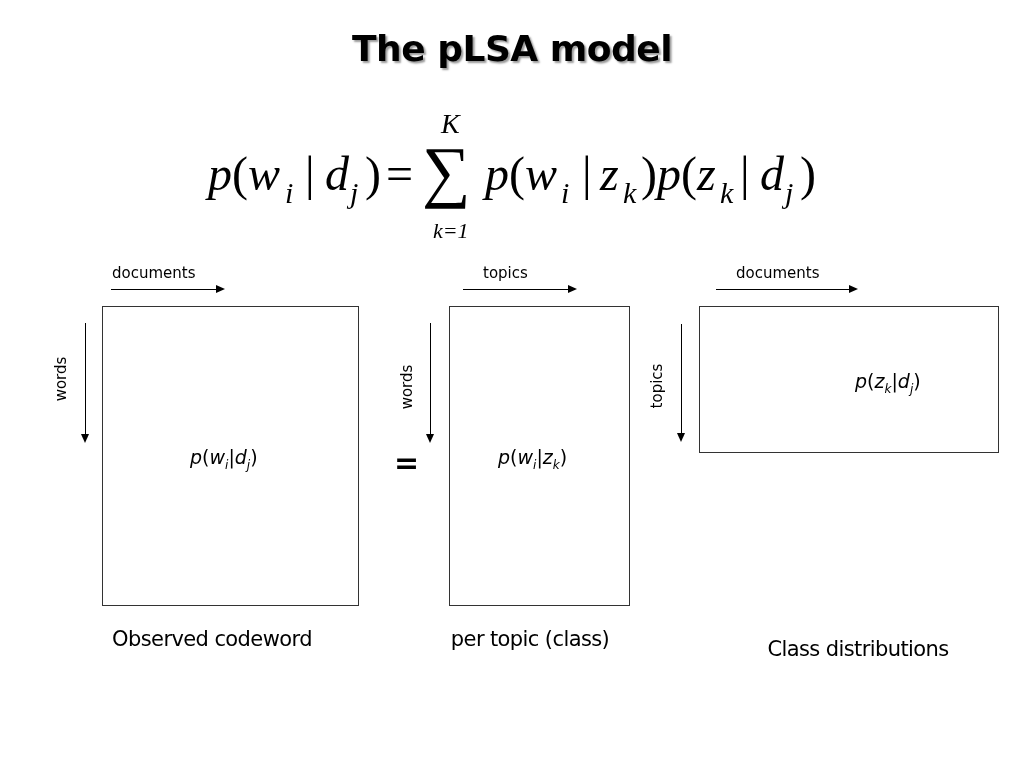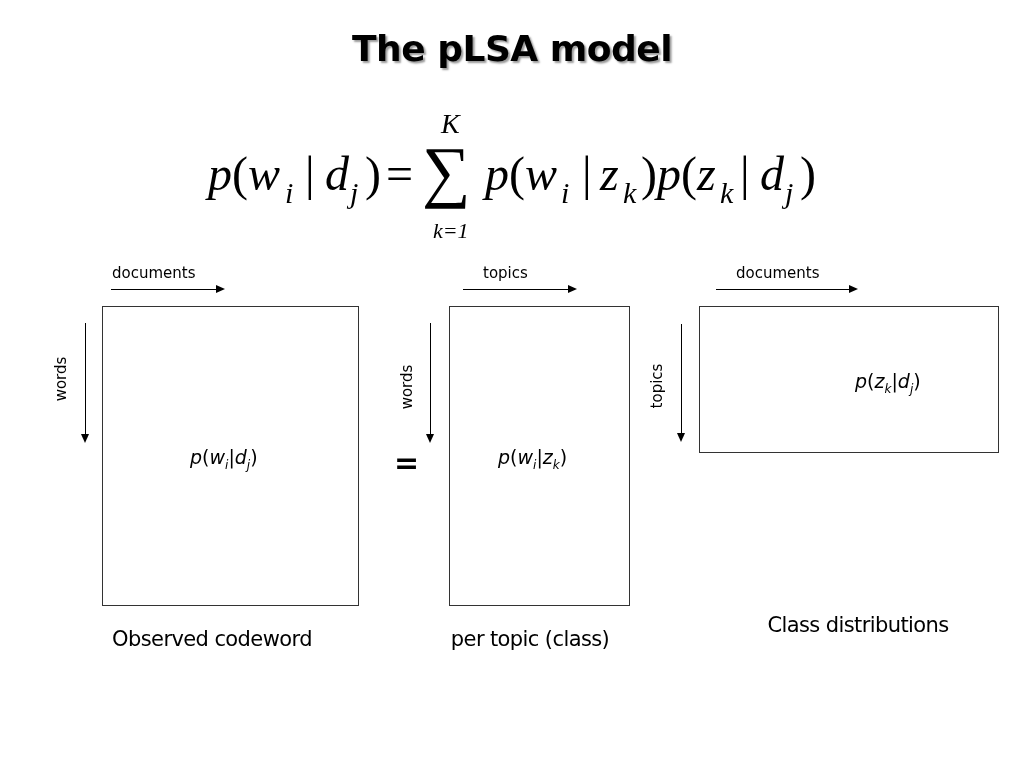--- a/index.html
+++ b/index.html
@@ -91,16 +91,16 @@
 
 <div>
   <div class="axis-label" style="left:736px; top:264px;">documents</div>
   <div class="arrow-h" style="left:716px; top:289px; width:140px;"></div>
   <div class="axis-label vlabel" style="left:632px; top:377px; width:50px; text-align:center;">topics</div>
   <div class="arrow-v" style="left:681px; top:324px; height:116px;"></div>
   <div class="box" style="left:699px; top:306px; width:300px; height:147px;"></div>
   <div class="cell-formula" style="left:810px; top:370px;margin-left:45px;">
     <i>p</i>(<i>z</i><sub>k</sub>|<i>d</i><sub>j</sub>)
   </div>
-  <div class="caption" style="left:728px; top:608px; width:260px;">
+  <div class="caption" style="left:728px; top:632px; width:260px;">
     <div>Class distributions</div>
   </div>
 </div>
 
 </body></html>

